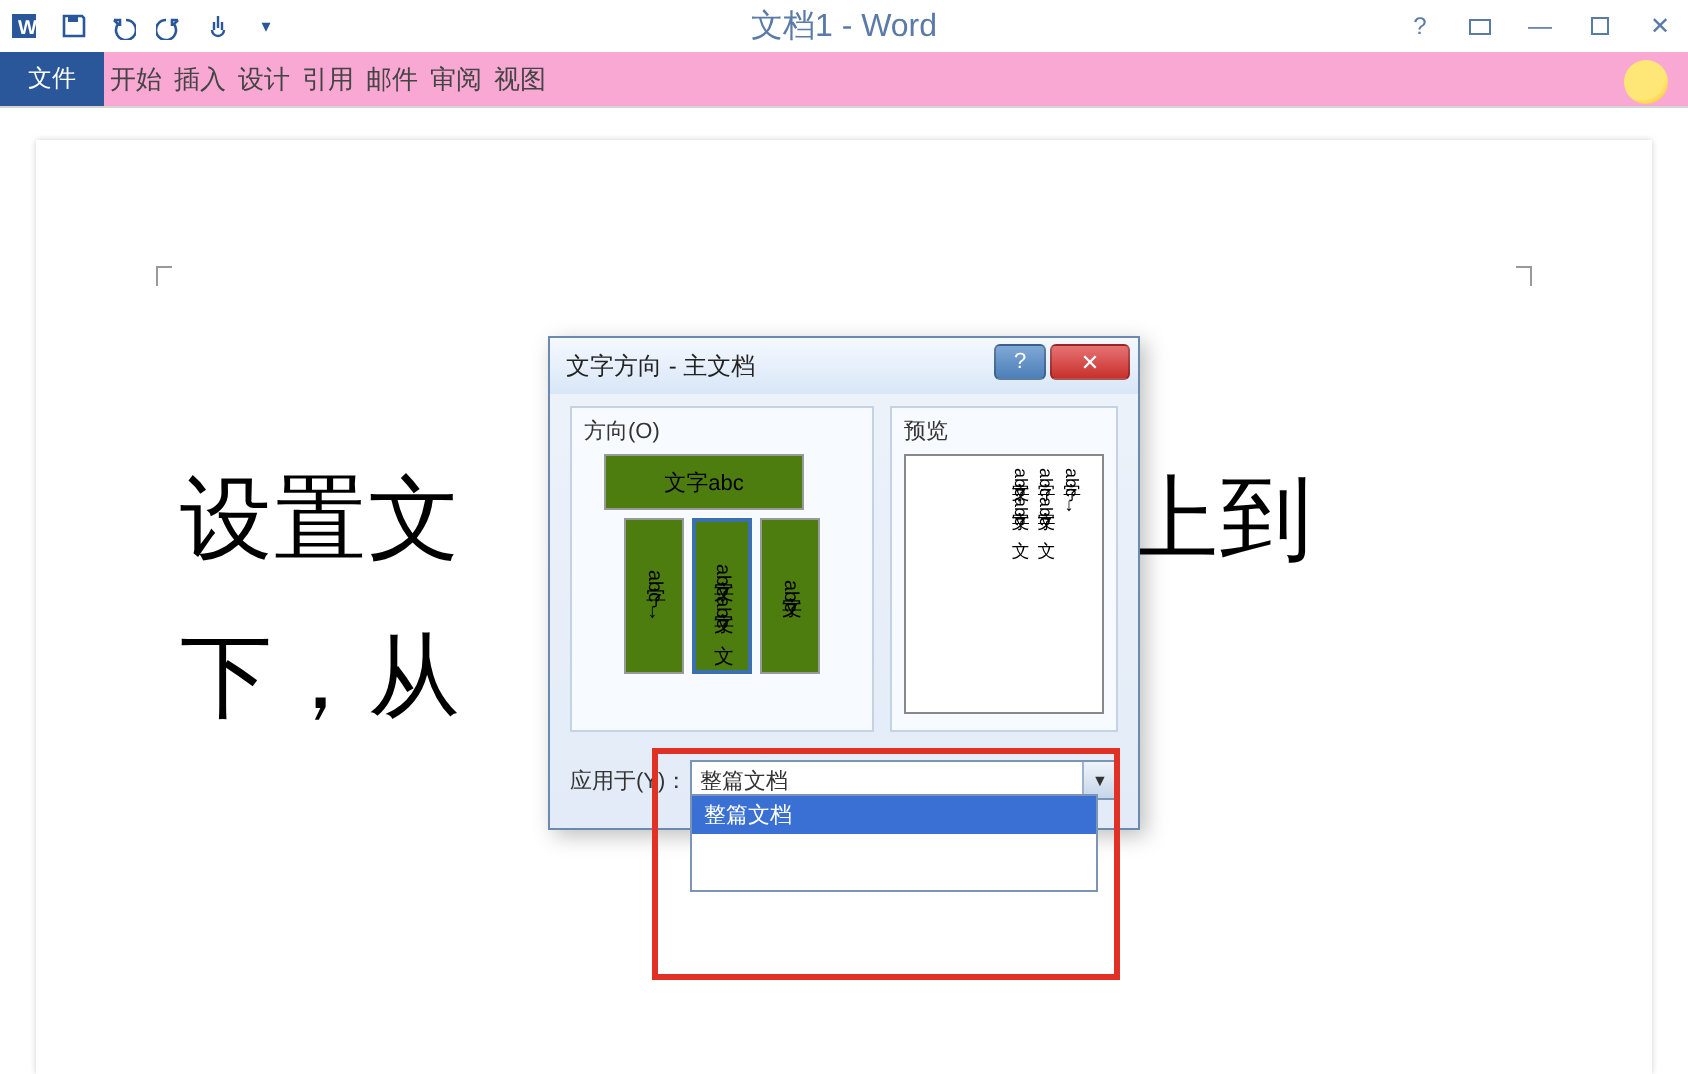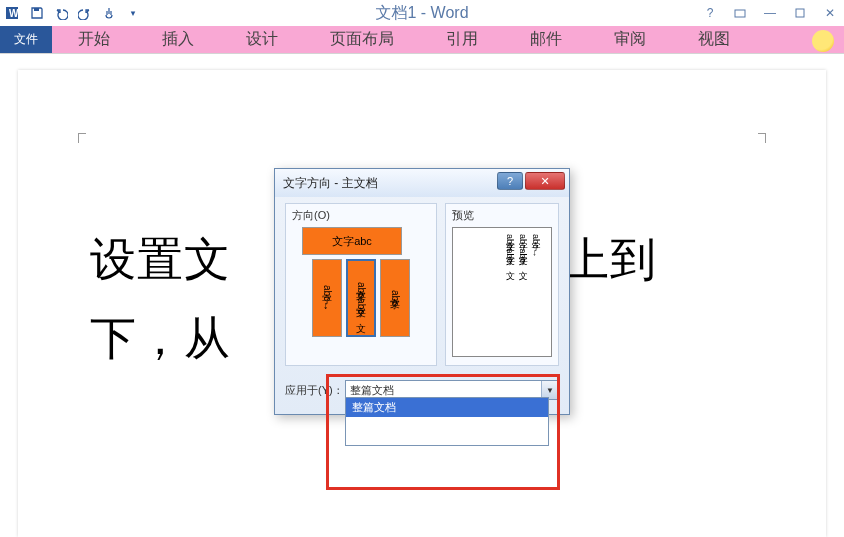--- a/index.html
+++ b/index.html
@@ -9,21 +9,21 @@
 .titlebar { height: 26px; background: #fff; display: flex; align-items: center; position: relative; }
 .titlebar .left { display: flex; align-items: center; gap: 6px; padding-left: 4px; }
 .titlebar .icon-btn { width: 18px; height: 18px; display: flex; align-items: center; justify-content: center; font-size: 13px; color: #2a579a; cursor: default; }
 .titlebar .title { position: absolute; left: 50%; transform: translateX(-50%); font-size: 16px; color: #5a7aa8; }
 .titlebar .right { position: absolute; right: 4px; display: flex; gap: 10px; }
 .titlebar .wctrl { width: 20px; height: 18px; display: flex; align-items: center; justify-content: center; color: #5a7aa8; font-size: 12px; }
 
 
 .ribbon { height: 28px; display: flex; align-items: stretch; border-bottom: 1px solid #d4d4d4; background: #f9a8d4; }
 .ribbon .file-tab { background: #2a579a; color: #fff; padding: 0 14px; display: flex; align-items: center; font-size: 12px; }
-.ribbon .tab { padding: 0 26px; display: flex; align-items: center; font-size: 16px; color: #444; font-family: Liberation Serif, serif; }
+.ribbon .tab { padding: 0 3px; display: flex; align-items: center; font-size: 13px; color: #444; font-family: Liberation Serif, serif; }
 .emoji { position: absolute; right: 10px; top: 30px; width: 22px; height: 22px; background: radial-gradient(circle at 40% 35%, #ffe777 60%, #f3b300 100%); border-radius: 50%; }
 
 
 .docarea { position: absolute; top: 70px; left: 18px; right: 18px; bottom: 0; background: #fff; box-shadow: 0 0 3px rgba(0,0,0,0.18); }
 .docmargin { position: absolute; top: 63px; left: 60px; width: 8px; height: 10px; border-left: 1px solid #999; border-top: 1px solid #999; }
 .docmargin.r { left: auto; right: 60px; border-left: none; border-right: 1px solid #999; }
 .doctext { position: absolute; top: 150px; left: 72px; right: 72px; font-family: "SimSun", serif; font-size: 46px; line-height: 1.7; color: #000; letter-spacing: 1px; }
 
 
 .dialog { position: absolute; left: 274px; top: 168px; width: 296px; background: linear-gradient(#eef3fa, #e2ebf7); border: 1px solid #6a8ab0; box-shadow: 3px 3px 10px rgba(0,0,0,0.25); }
@@ -34,21 +34,21 @@
 .dialog .dbtn.close { background: linear-gradient(#e57373, #c9302c); width: 40px; }
 
 .dbody { padding: 6px 10px 14px; }
 .groups { display: flex; gap: 8px; }
 .grp { border: 1px solid #c5d2e4; background: #f7faff; padding: 4px 6px 8px; }
 .grp.orient { width: 156px; }
 .grp.preview { flex: 1; }
 .grp .lbl { font-size: 11px; color: #333; margin-bottom: 4px; }
 
 .orow1 { margin-left: 10px; margin-bottom: 4px; }
-.obox { border: 1px solid #999; background: #f97316; display: flex; align-items: center; justify-content: center; font-size: 11px; color: #000; }
+.obox { border: 1px solid #999; background: #4d7c0f; display: flex; align-items: center; justify-content: center; font-size: 11px; color: #000; }
 .obox.h { width: 100px; height: 28px; }
 .orow2 { display: flex; gap: 4px; justify-content: center; margin-bottom: 4px; }
 .obox.v { width: 30px; height: 78px; writing-mode: vertical-rl; font-size: 10px; line-height: 1.1; }
 .obox.sel { border: 2px solid #3a6fb0; }
 .obox.b { width: 100px; height: 22px; font-size: 11px; }
 .orow3 { margin-left: 10px; }
 
 .pvbox { border: 1px solid #888; background: #fff; width: 100px; height: 130px; margin: 0 auto; padding: 6px 10px; display: flex; justify-content: flex-end; gap: 2px; }
 .pvcol { writing-mode: vertical-rl; font-size: 9px; line-height: 1.2; color: #000; }
 
@@ -114,21 +114,20 @@
       </div>
     <div class="wctrl">✕</div>
   </div>
 </div>
 
 <div class="ribbon">
   <div class="file-tab">文件</div>
   <div class="tab">开始</div>
   <div class="tab">插入</div>
   <div class="tab">设计</div>
-  <div class="tab">页面布局</div>
   <div class="tab">引用</div>
   <div class="tab">邮件</div>
   <div class="tab">审阅</div>
   <div class="tab">视图</div>
 </div>
 <div class="emoji"></div>
 
 <div class="docarea">
   <div class="docmargin"></div>
   <div class="docmargin r"></div>

